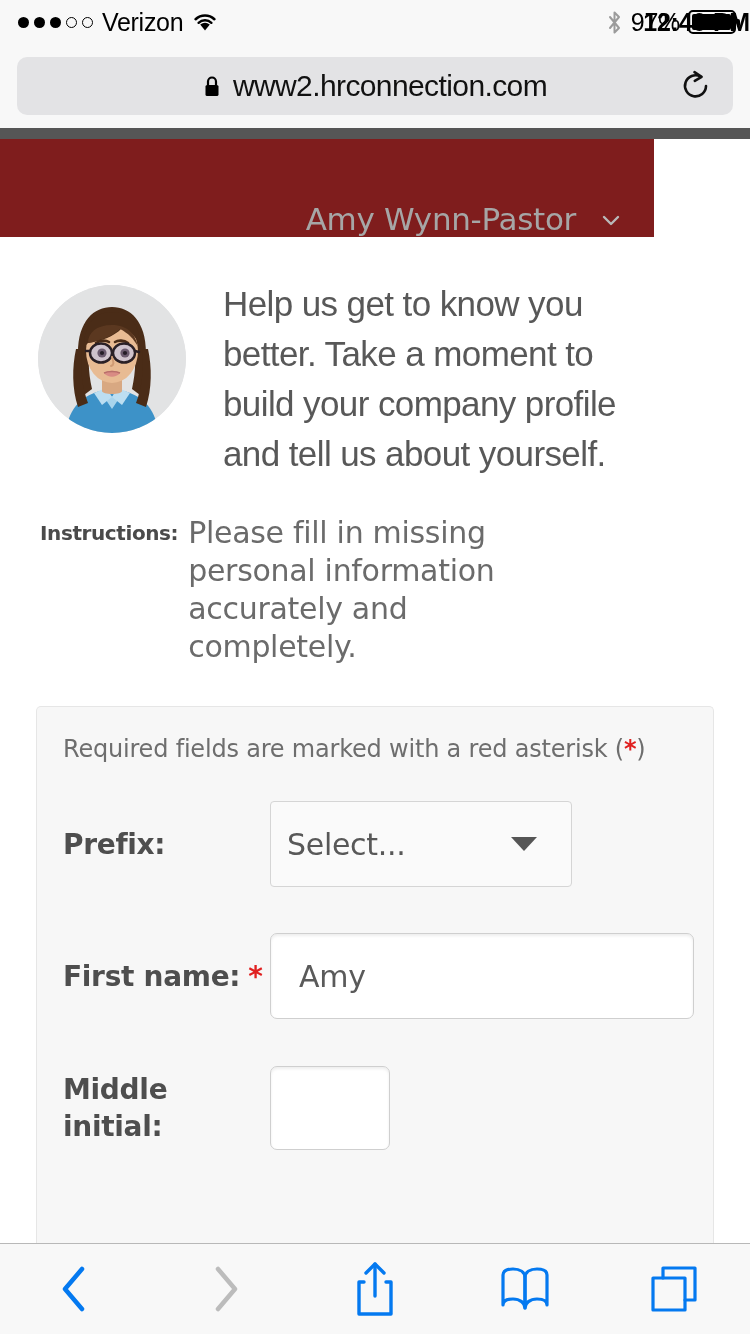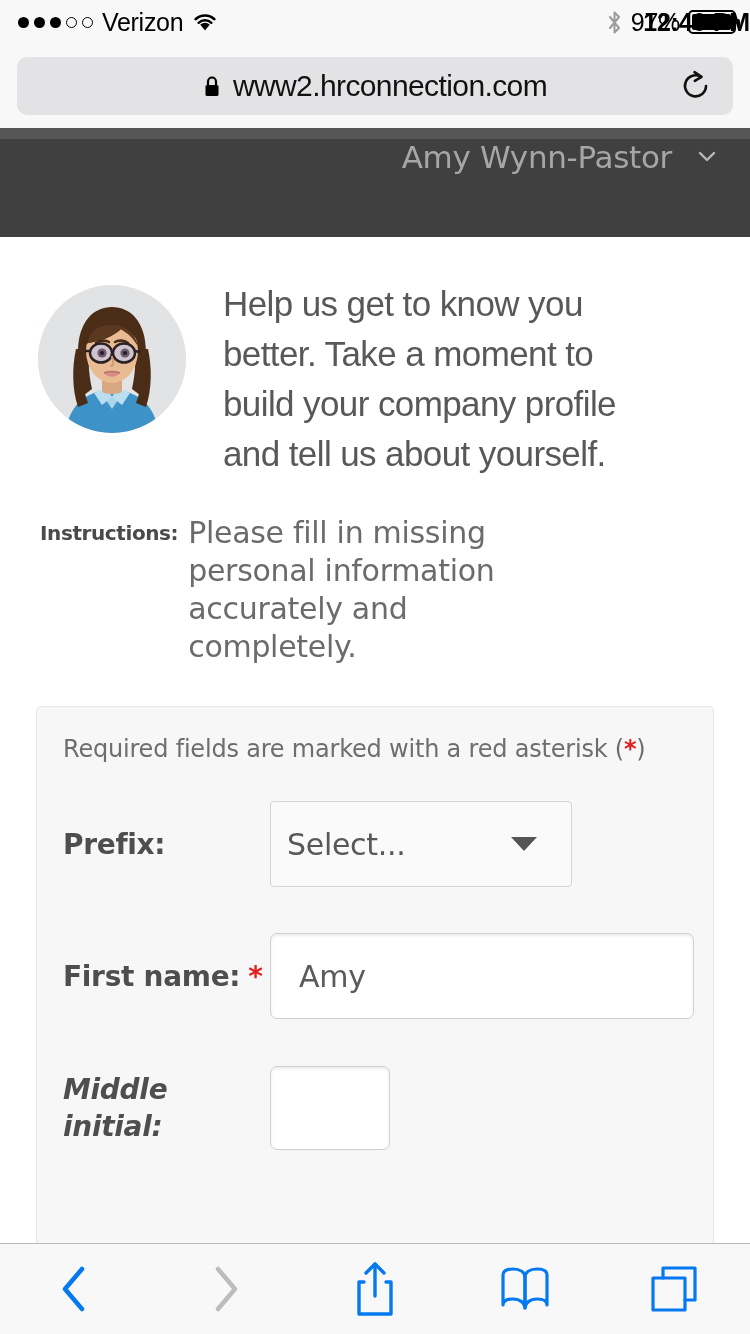--- a/index.html
+++ b/index.html
@@ -143,25 +143,25 @@
     height: 1115px;
     background: #ffffff;
     overflow: hidden;
   }
   .topstripe {
     width: 750px; height: 11px;
     background: #565656;
   }
 
   .appheader {
-    width: 750px;
+    width: 654px;
     height: 98px;
-    background: #404040;
-    display: flex;
-    align-items: flex-start;
+    background: #7f1d1d;
+    display: flex;
+    align-items: flex-end;
     justify-content: flex-end;
     padding-right: 26px;
   }
   .username {
     font-size: 31px;
     color: #a6a6a6;
     letter-spacing: -0.3px;
     font-family: "DejaVu Sans", sans-serif;
   }
   .header-chevron {
@@ -243,21 +243,21 @@
   .req-star { color: #e02020; font-weight: bold; }
 
   .form-row {
     display: flex;
     align-items: center;
     padding: 0 0 0 26px;
     min-height: 110px;
   }
   .form-row.r-prefix { margin-top: 26px; }
   .form-row.r-first  { margin-top: 22px; }
-  .form-row.r-middle { margin-top: 22px; align-items: center; font-style: italic; }
+  .form-row.r-middle { margin-top: 22px; align-items: center; }
   .form-row.r-last   { margin-top: 22px; }
 
   .flabel {
     flex: 0 0 auto;
     width: 207px;
     font-size: 28px;
     font-weight: bold;
     color: #4e4e4e;
     line-height: 37px;
     letter-spacing: -0.3px;

